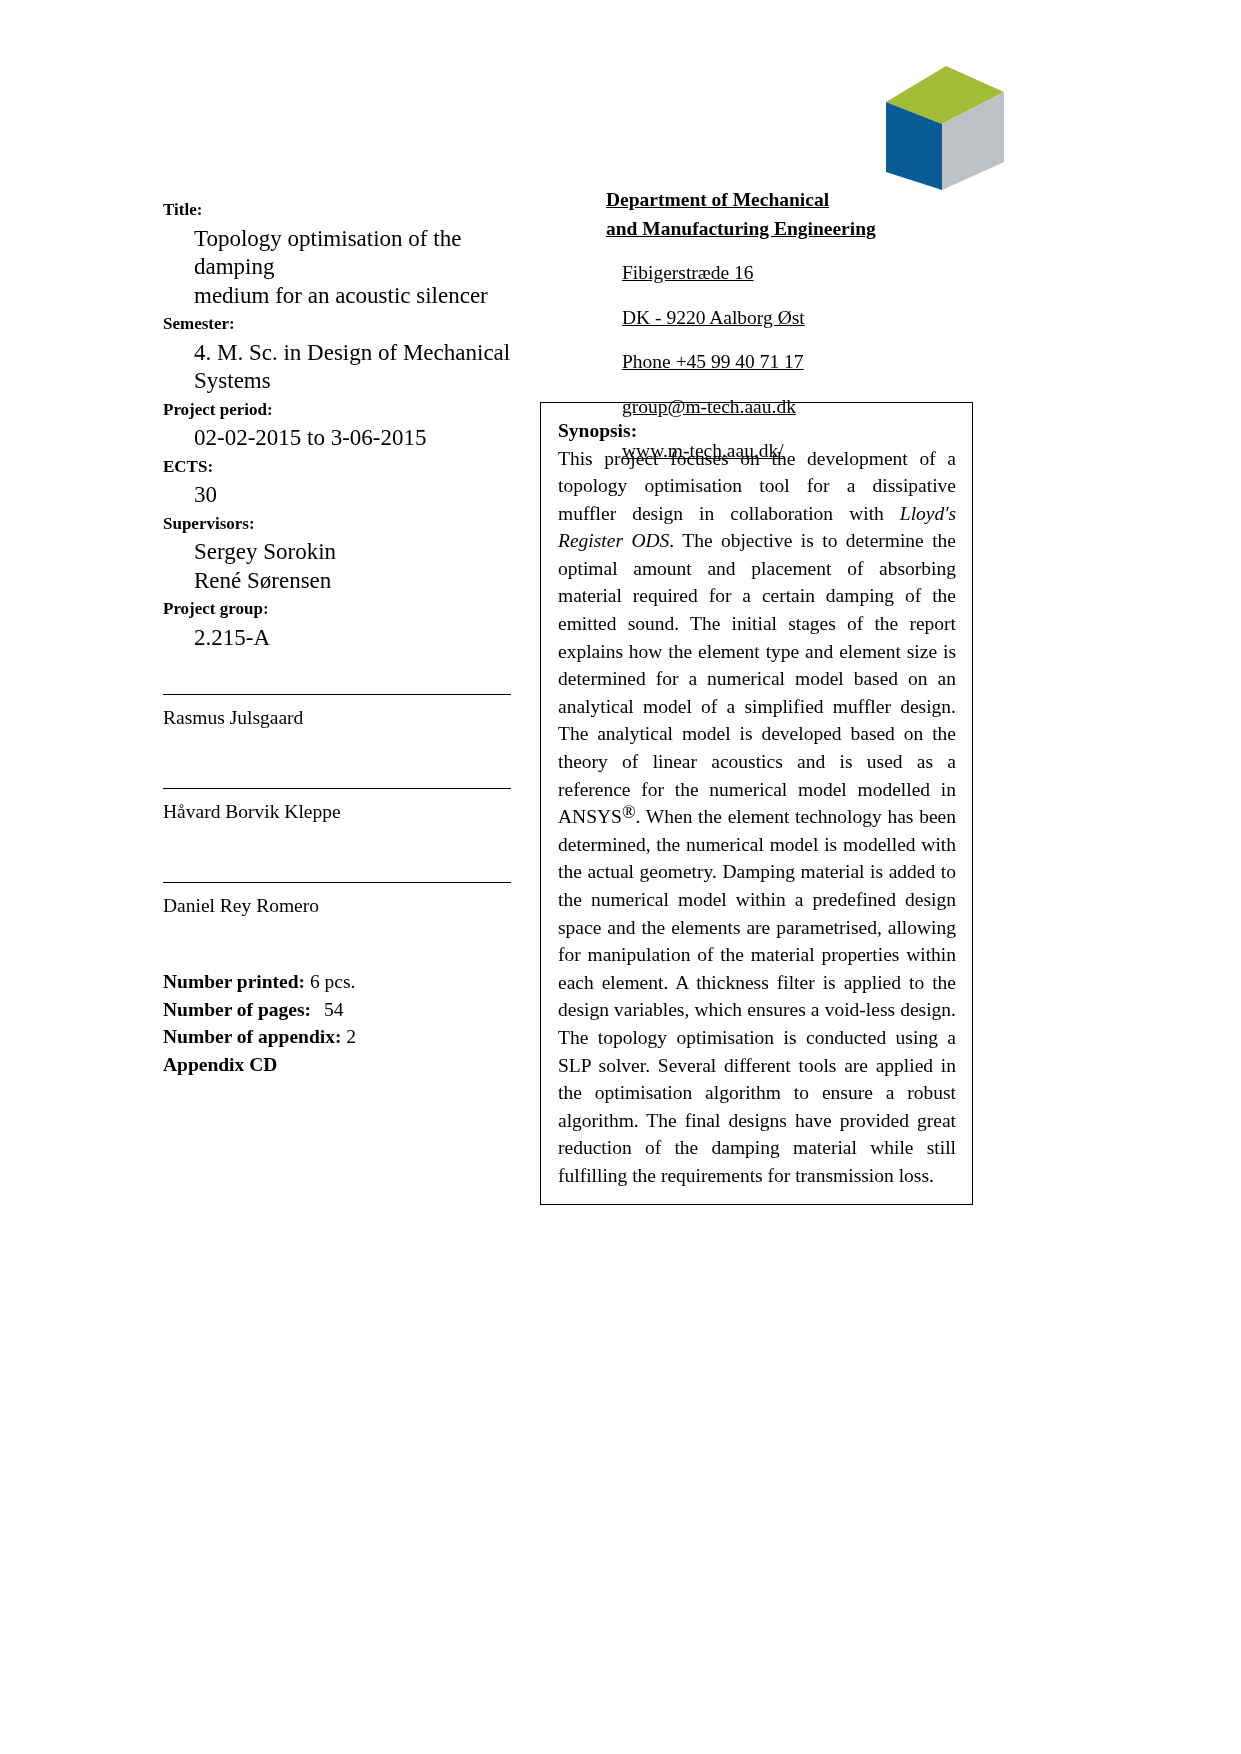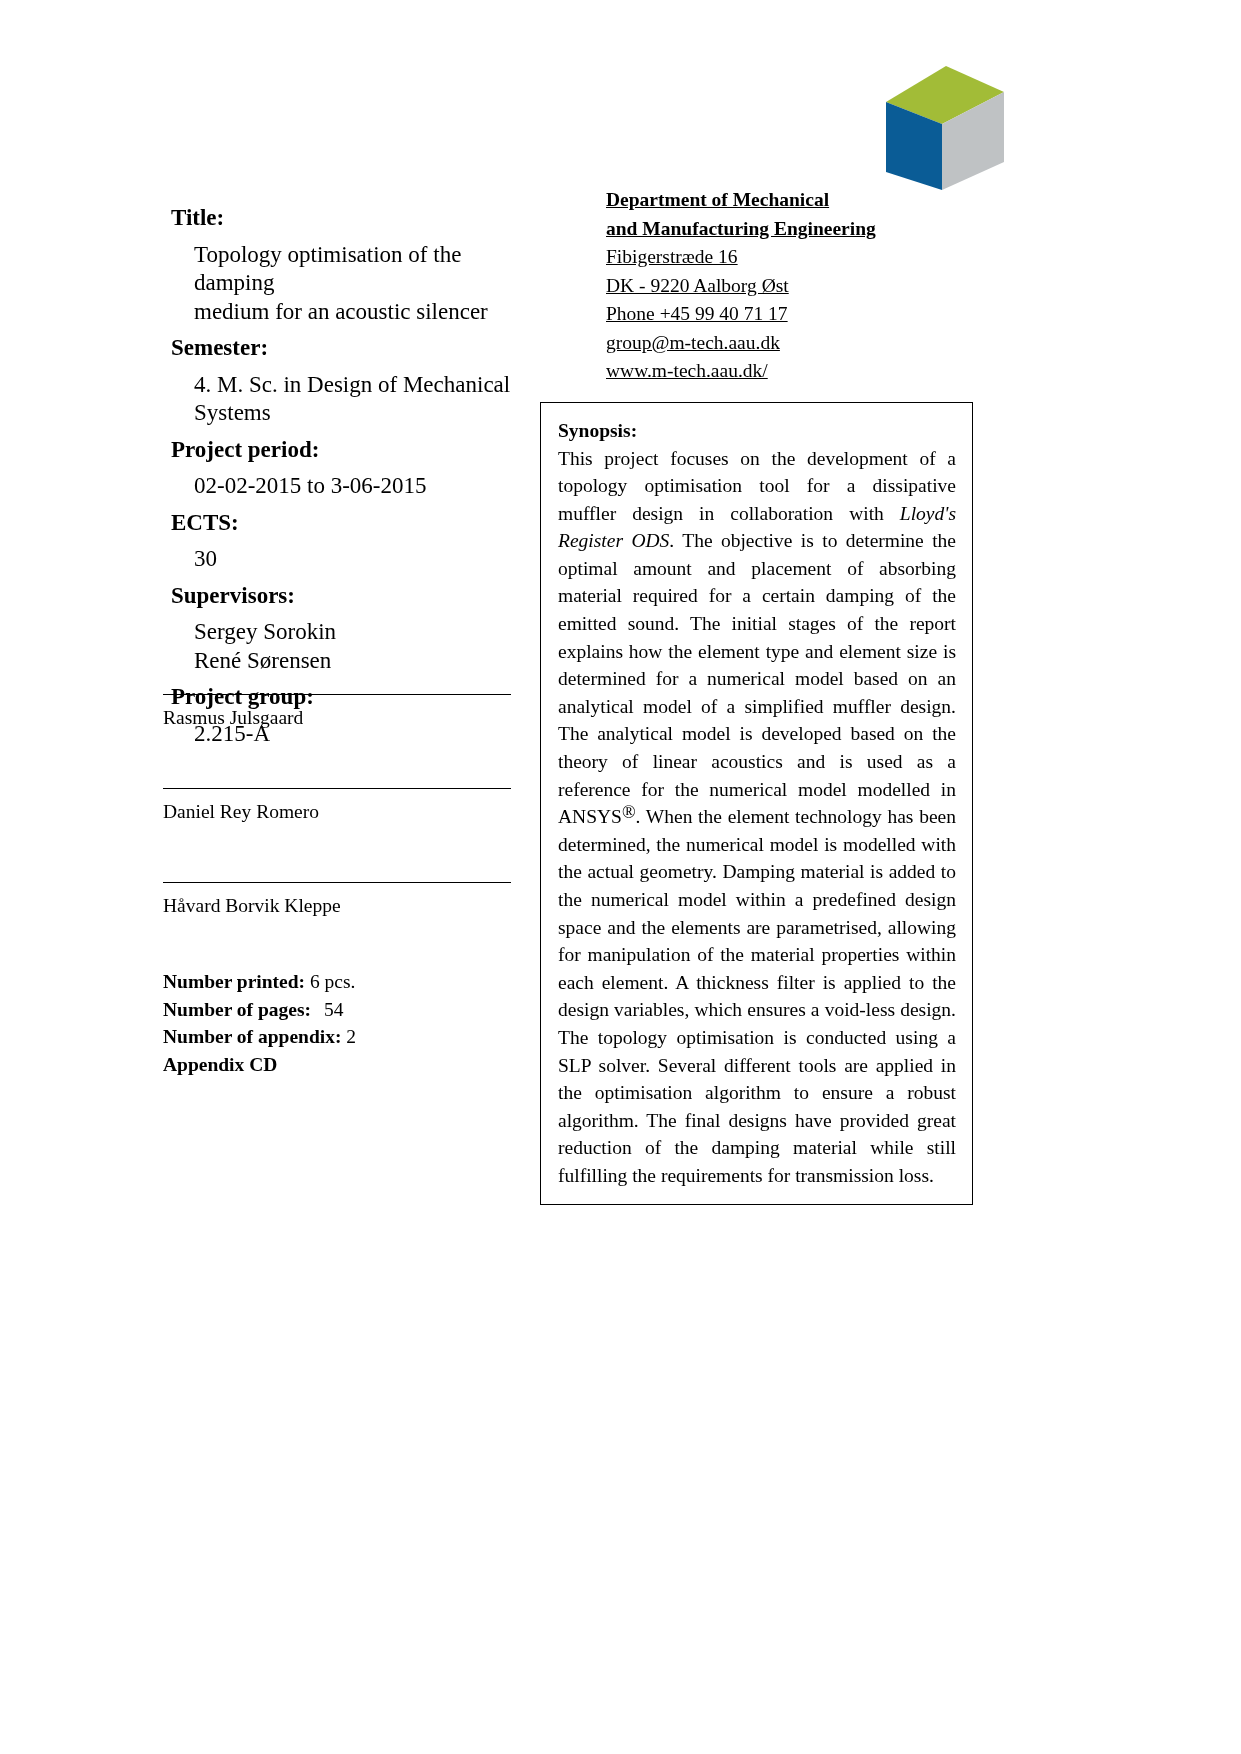--- a/index.html
+++ b/index.html
@@ -34,23 +34,23 @@
 
   
   .left-col {
     position: absolute;
     left: 163px;
     top: 196px;
     width: 350px;
   }
   .fld-label {
     font-weight: bold;
-    font-size: 23px;
-    line-height: 28.5px;
-    margin: 8px;
+    font-size: 17px;
+    line-height: 28.5px;
+    margin: 0;
   }
   .fld-value {
     font-size: 23px;
     line-height: 28.5px;
     margin: 0 0 0 31px;
   }
 
   
   .sig-block {
     position: absolute;
@@ -102,21 +102,21 @@
   }
   .dept-name {
     font-weight: bold;
     font-size: 19.5px;
     line-height: 28.5px;
     margin: 0;
   }
   .dept-line {
     font-size: 19.5px;
     line-height: 28.5px;
-    margin: 0;
+    margin: 16px;
   }
 
   
   .synopsis {
     position: absolute;
     left: 540px;
     top: 402px;
     width: 398px;
     border: 1.5px solid #000;
     padding: 14px 16px 14px 17px;
@@ -184,25 +184,25 @@
     <p class="fld-value">2.215-A</p>
   </div>
 
   <div class="sig-block">
     <div class="sig-item">
       <div class="sig-rule"></div>
       <div class="sig-name">Rasmus Julsgaard</div>
     </div>
     <div class="sig-item">
       <div class="sig-rule"></div>
-      <div class="sig-name">Daniel Rey Romero</div>
+      <div class="sig-name">Håvard Borvik Kleppe</div>
     </div>
     <div class="sig-item">
       <div class="sig-rule"></div>
-      <div class="sig-name">Håvard Borvik Kleppe</div>
+      <div class="sig-name">Daniel Rey Romero</div>
     </div>
   </div>
 
   <div class="counts">
     <p class="count-line">
       <b>Number printed:</b>
       <span class="val">6 pcs.</span>
     </p>
     <p class="count-line">
       <b>Number of pages:</b>

